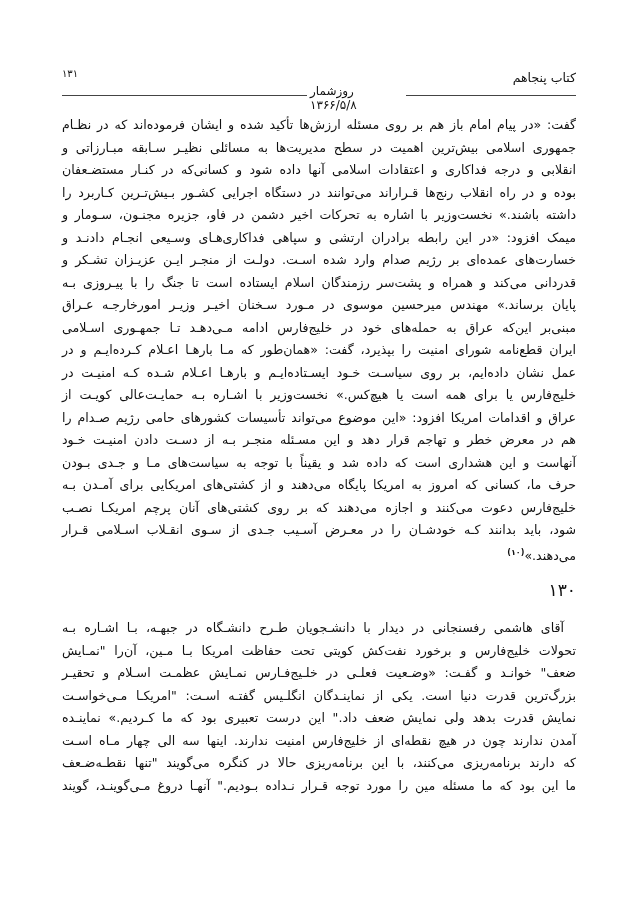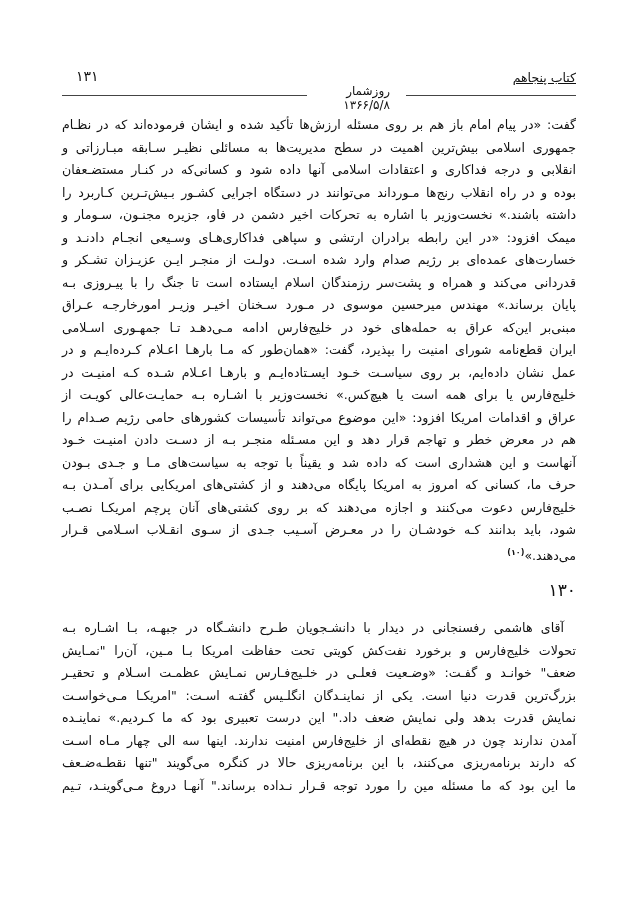--- a/index.html
+++ b/index.html
@@ -24,48 +24,47 @@
     }
     .running-head {
       position: relative;
       height: 30px;
     }
     .book-title {
       position: absolute;
       right: 0;
       top: 2px;
       font-size: 12.5px;
-      text-decoration: underline;
     }
     .page-number {
       position: absolute;
-      left: 14px;
+      left: 0;
       top: 0;
-      font-size: 14px;
+      font-size: 10px;
     }
     .rule-row {
       position: absolute;
       left: 0;
       right: 0;
       top: 16px;
       height: 14px;
     }
     .rule {
       position: absolute;
       top: 11px;
       height: 0;
       border-top: 1px solid #444;
     }
     .rule.right { right: 0; width: 170px; }
     .rule.left { left: 0; width: 245px; }
     .diary-date {
       position: absolute;
-      left: 236px;
+      left: 248px;
       width: 92px;
-      text-align: right;
+      text-align: left;
       top: 0;
       font-size: 12px;
     }
     .body-text {
       margin-top: 16px;
       font-size: 12.6px;
       line-height: 22.5px;
       text-align: justify;
       text-align-last: right;
     }
@@ -105,21 +104,21 @@
       <div class="rule right"></div>
       <span class="diary-date">روزشمار ۱۳۶۶/۵/۸</span>
       <div class="rule left"></div>
     </div>
   </div>
 
   <div class="body-text">
     <span class="line">گفت: «در پیام امام باز هم بر روی مسئله ارزش‌ها تأکید شده و ایشان فرموده‌اند که در نظـام</span>
     <span class="line">جمهوری اسلامی بیش‌ترین اهمیت در سطح مدیریت‌ها به مسائلی نظیـر سـابقه مبـارزاتی و</span>
     <span class="line">انقلابی و درجه فداکاری و اعتقادات اسلامی آنها داده شود و کسانی‌که در کنـار مستضـعفان</span>
-    <span class="line">بوده و در راه انقلاب رنج‌ها مـورد‌اند می‌توانند در دستگاه اجرایی کشـور بـیش‌تـرین کـاربرد را</span>
+    <span class="line">بوده و در راه انقلاب رنج‌ها قـرار‌اند می‌توانند در دستگاه اجرایی کشـور بـیش‌تـرین کـاربرد را</span>
     <span class="line">داشته باشند.» نخست‌وزیر با اشاره به تحرکات اخیر دشمن در فاو، جزیره مجنـون، سـومار و</span>
     <span class="line">میمک افزود: «در این رابطه برادران ارتشی و سپاهی فداکاری‌هـای  وسـیعی انجـام دادنـد و</span>
     <span class="line">خسارت‌های عمده‌ای بر رژیم صدام وارد شده اسـت. دولـت از منجـر ایـن عزیـزان تشـکر و</span>
     <span class="line">قدردانی می‌کند و همراه و پشت‌سر رزمندگان اسلام ایستاده است تا جنگ را با پیـروزی بـه</span>
     <span class="line">پایان برساند.» مهندس میرحسین موسوی در مـورد سـخنان اخیـر وزیـر امورخارجـه عـراق</span>
     <span class="line">مبنی‌بر این‌که عراق به حمله‌های خود در خلیج‌فارس ادامه مـی‌دهـد تـا جمهـوری اسـلامی</span>
     <span class="line">ایران قطع‌نامه شورای امنیت را بپذیرد، گفت: «همان‌طور که مـا بارهـا اعـلام کـرده‌ایـم و در</span>
     <span class="line">عمل نشان داده‌ایم، بر روی سیاسـت خـود ایسـتاده‌ایـم و بارهـا اعـلام شـده کـه امنیـت در</span>
     <span class="line">خلیج‌فارس یا برای همه است یا هیچ‌کس.» نخست‌وزیر با اشـاره بـه حمایـت‌عالی کویـت از</span>
     <span class="line">عراق و اقدامات امریکا افزود: «این موضوع می‌تواند تأسیسات کشورهای حامی رژیم صـدام را</span>
@@ -134,16 +133,16 @@
   <div class="entry-number">۱۳۰</div>
 
   <div class="body-text">
     <span class="line indent">آقای هاشمی رفسنجانی در دیدار با دانشـجویان طـرح دانشـگاه در جبهـه، بـا اشـاره بـه</span>
     <span class="line">تحولات خلیج‌فارس و برخورد نفت‌کش کویتی تحت حفاظت امریکا بـا مـین، آن‌را "نمـایش</span>
     <span class="line">ضعف" خوانـد و گفـت: «وضـعیت فعلـی در خلـیج‌فـارس نمـایش عظمـت اسـلام و تحقیـر</span>
     <span class="line">بزرگ‌ترین قدرت دنیا است. یکی از نماینـدگان انگلـیس گفتـه اسـت: "امریکـا مـی‌خواسـت</span>
     <span class="line">نمایش قدرت بدهد ولی نمایش ضعف داد." این درست تعبیری بود که ما کـردیم.» نماینـده</span>
     <span class="line">آمدن ندارند چون در هیچ نقطه‌ای از خلیج‌فارس امنیت ندارند. اینها سه الی چهار مـاه اسـت</span>
     <span class="line">که دارند برنامه‌ریزی می‌کنند، با این برنامه‌ریزی حالا در کنگره می‌گویند "تنها نقطـه‌ضـعف</span>
-    <span class="line">ما این بود که ما مسئله مین را مورد توجه قـرار نـداده برساند." آنهـا دروغ مـی‌گوینـد، تـیم</span>
+    <span class="line">ما این بود که ما مسئله مین را مورد توجه قـرار نـداده بـودیم." آنهـا دروغ مـی‌گوینـد، گویند</span>
   </div>
 
 </div>
 
 </body></html>

